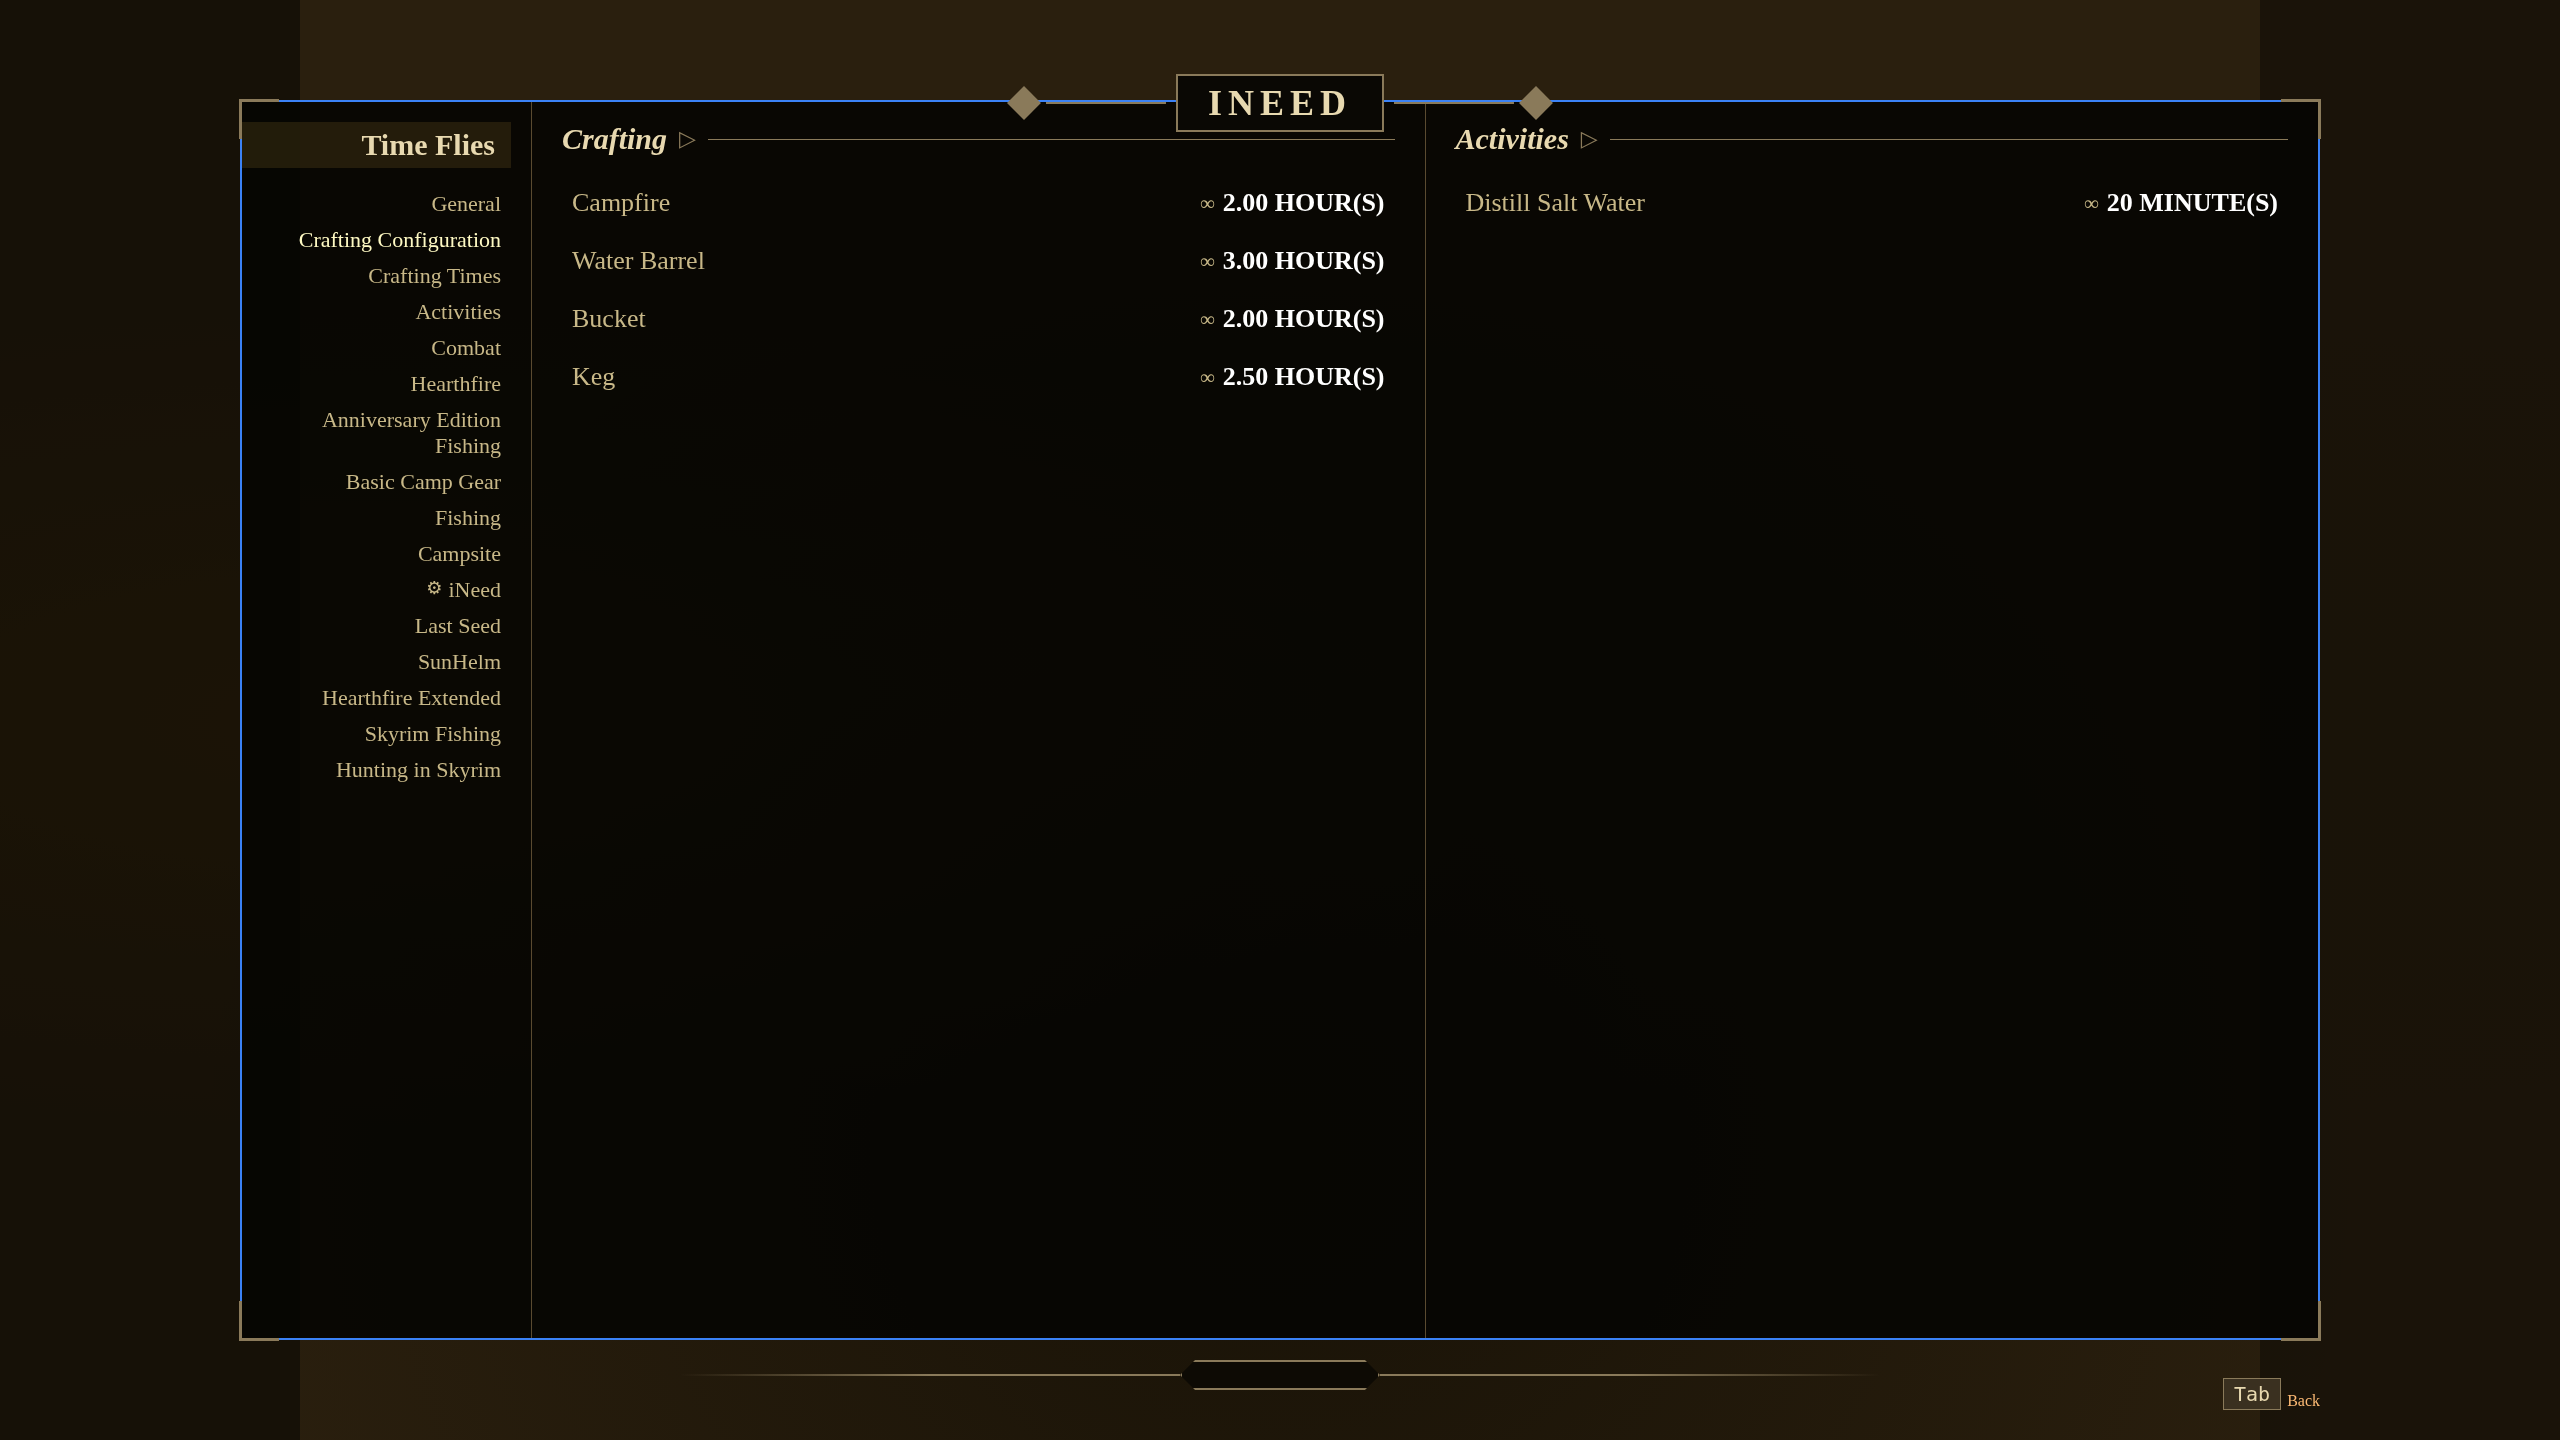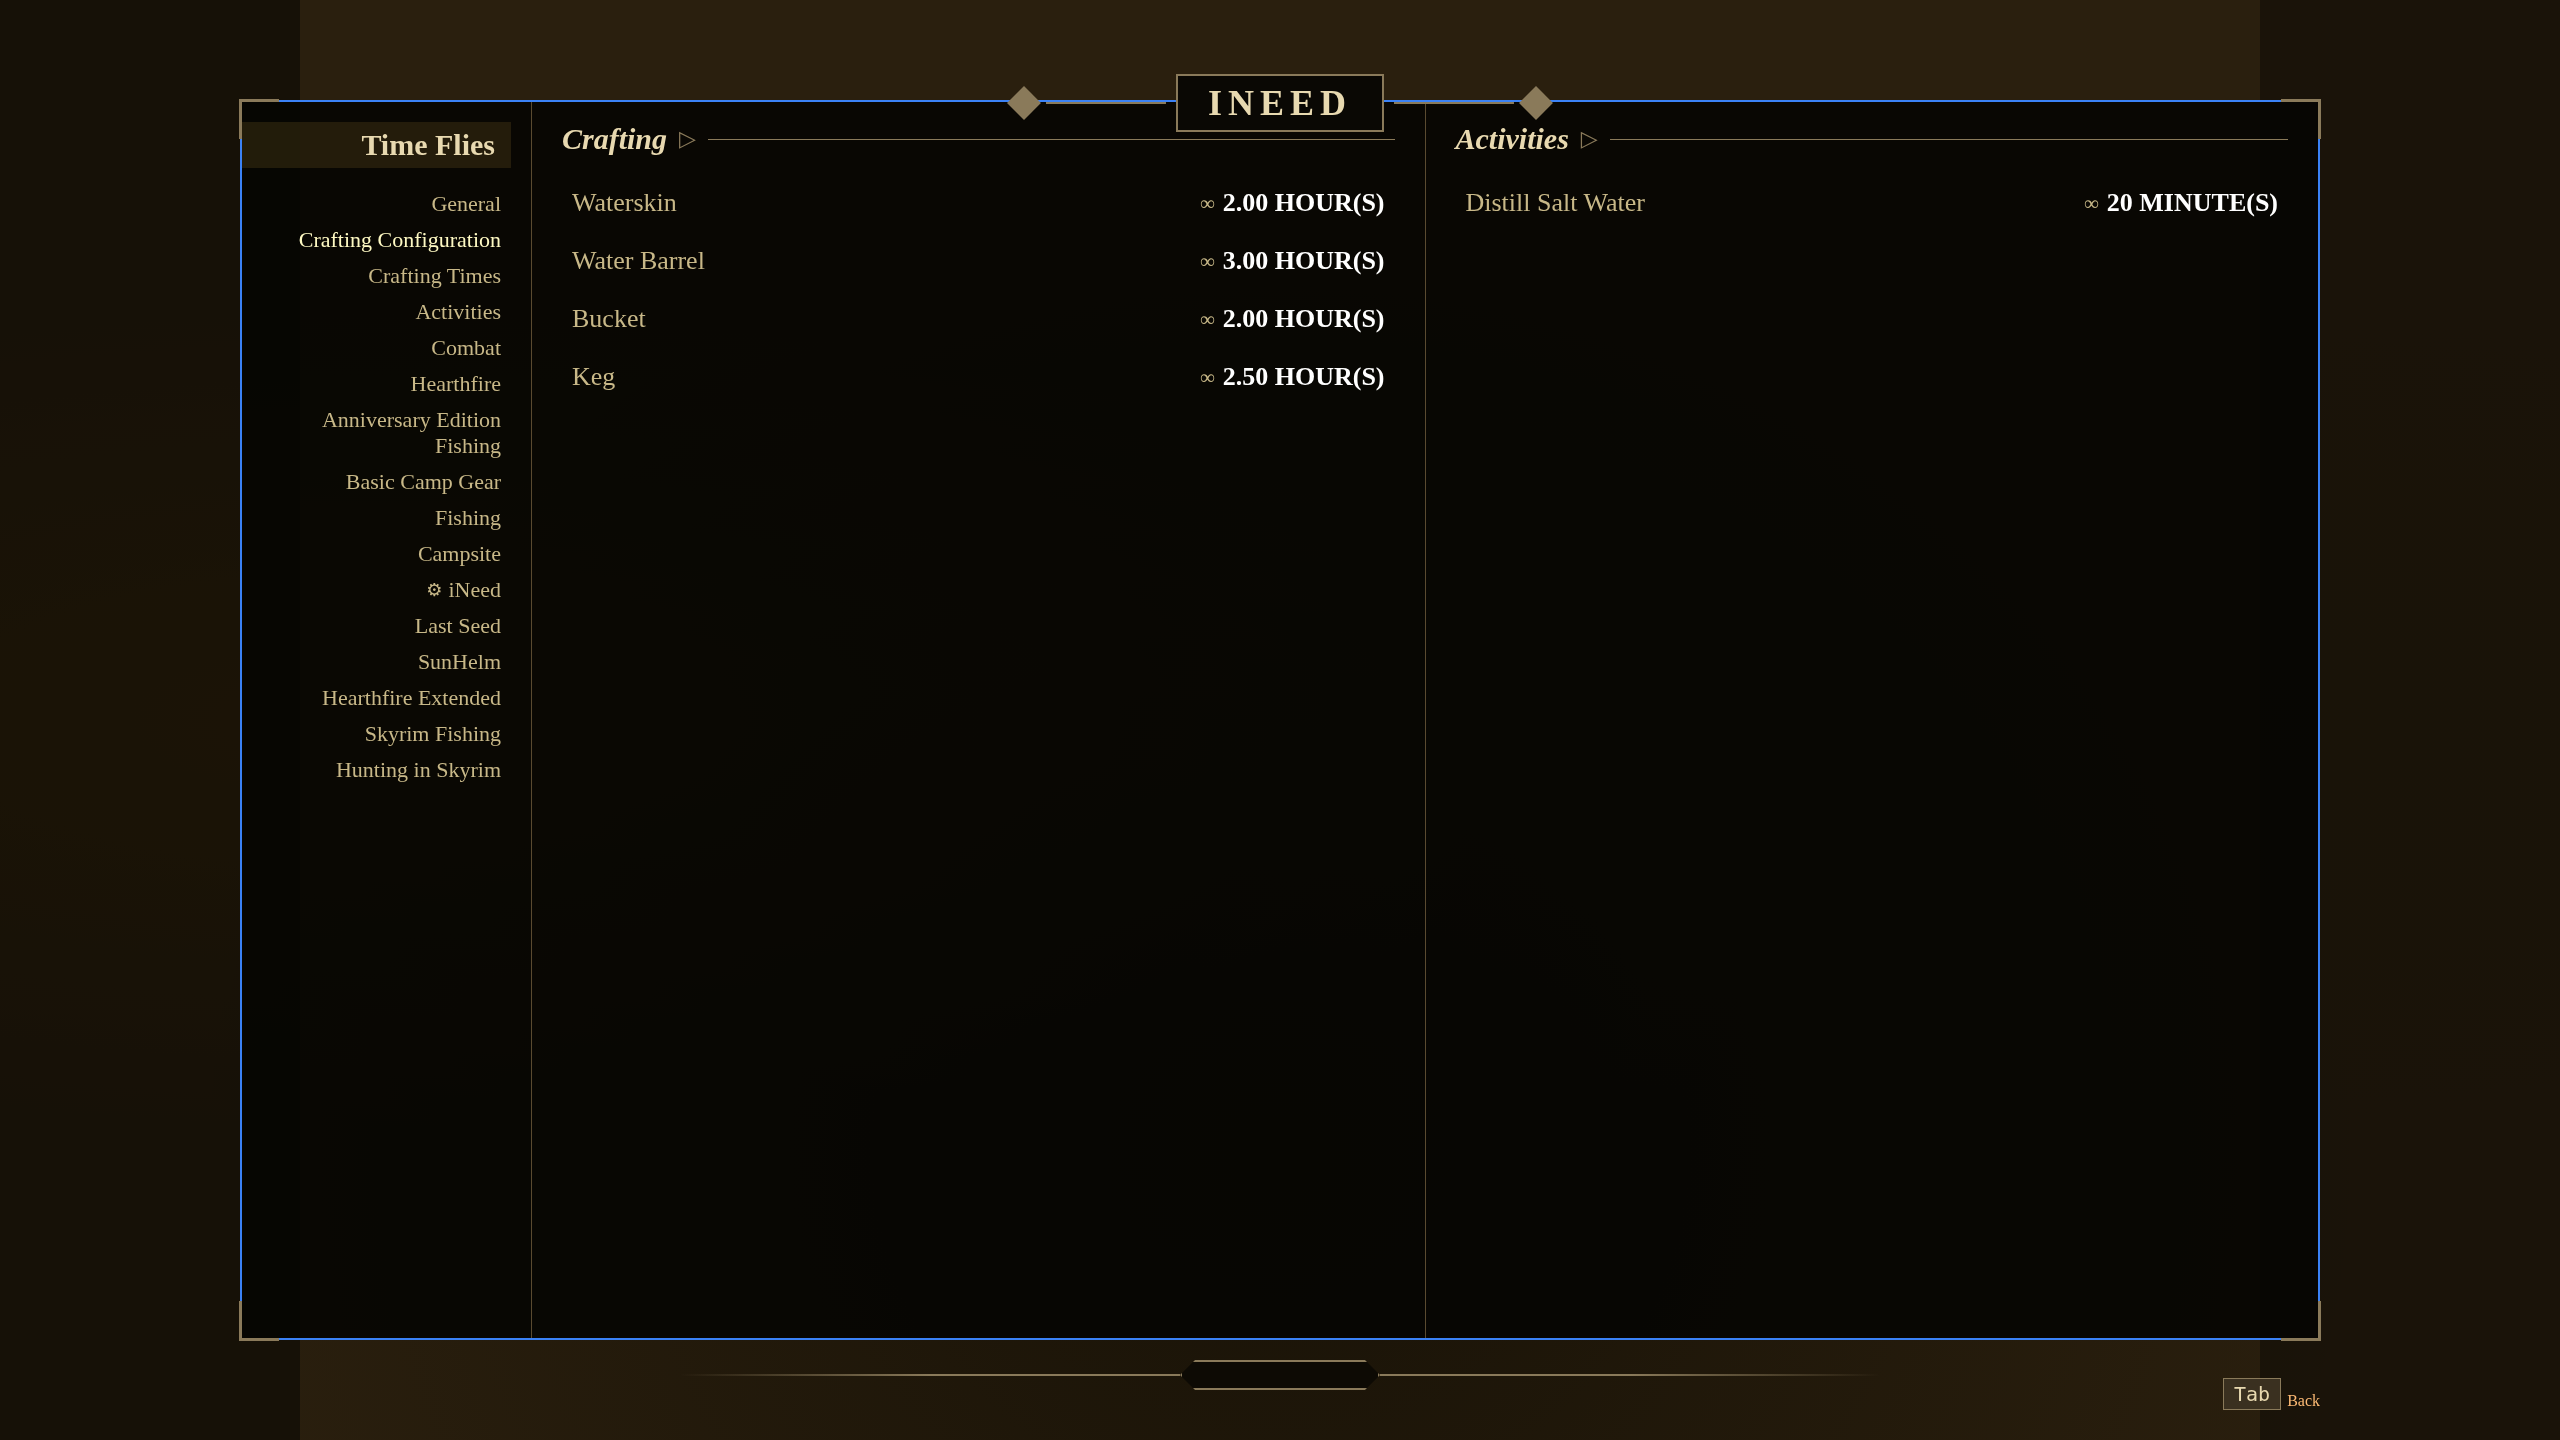--- a/index.html
+++ b/index.html
@@ -146,21 +146,21 @@
     }
 
     .sidebar-item {
       color: #c8b888;
       font-size: 22px;
       padding: 5px 10px;
       cursor: pointer;
       text-align: right;
       width: 100%;
       display: flex;
-      align-items: center;
+      align-items: flex-start;
       justify-content: flex-end;
       gap: 6px;
     }
 
     .sidebar-item.active {
       color: #fef9c3;
       font-weight: normal;
     }
 
     
@@ -376,21 +376,21 @@
     <div class="content-area">
 
       <div class="crafting-panel">
         <div class="panel-header">
           <span class="panel-title">Crafting</span>
           <span class="panel-icon">▷</span>
           <div class="panel-header-line"></div>
         </div>
 
         <div class="craft-row">
-          <span class="craft-name">Waterskin</span>
+          <span class="craft-name">Campfire</span>
           <span class="craft-time">
             <span class="time-icon">∞</span>
             <span>2.00 HOUR(S)</span>
           </span>
         </div>
 
         <div class="craft-row">
           <span class="craft-name">Water Barrel</span>
           <span class="craft-time">
             <span class="time-icon">∞</span>

